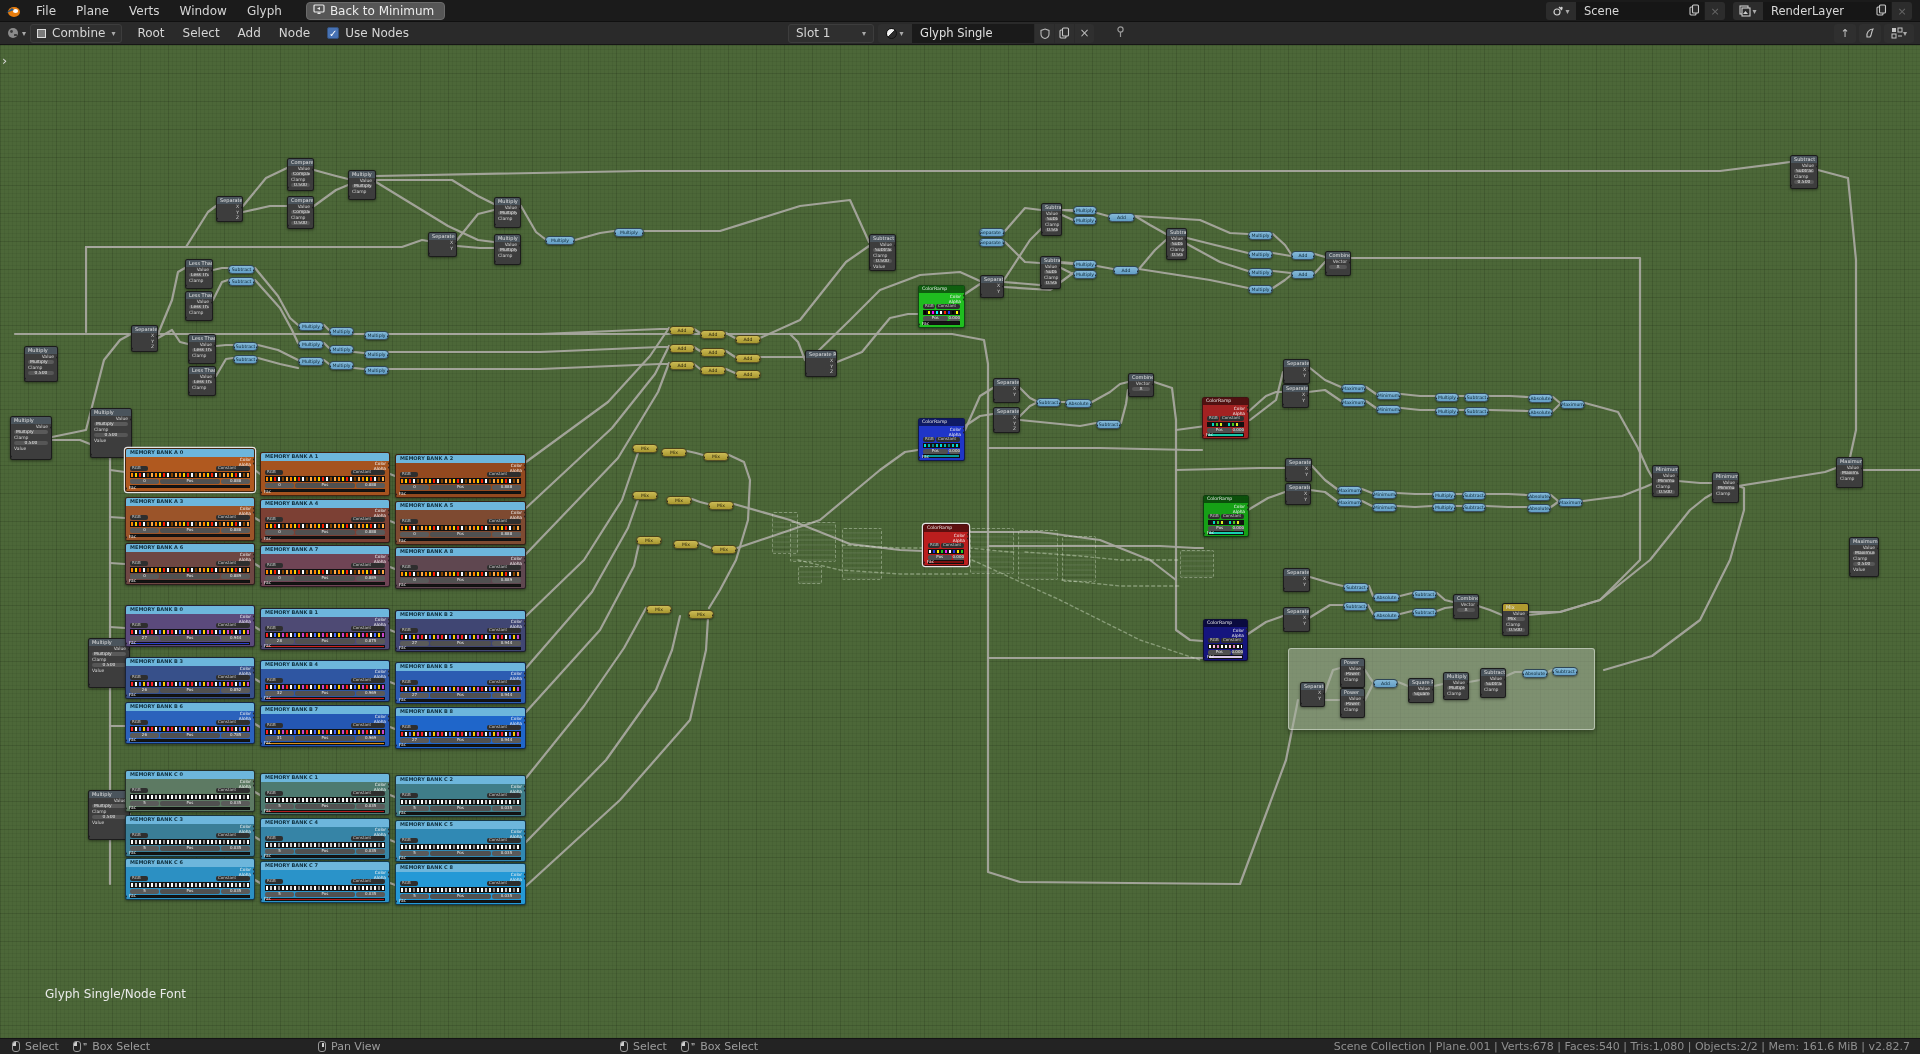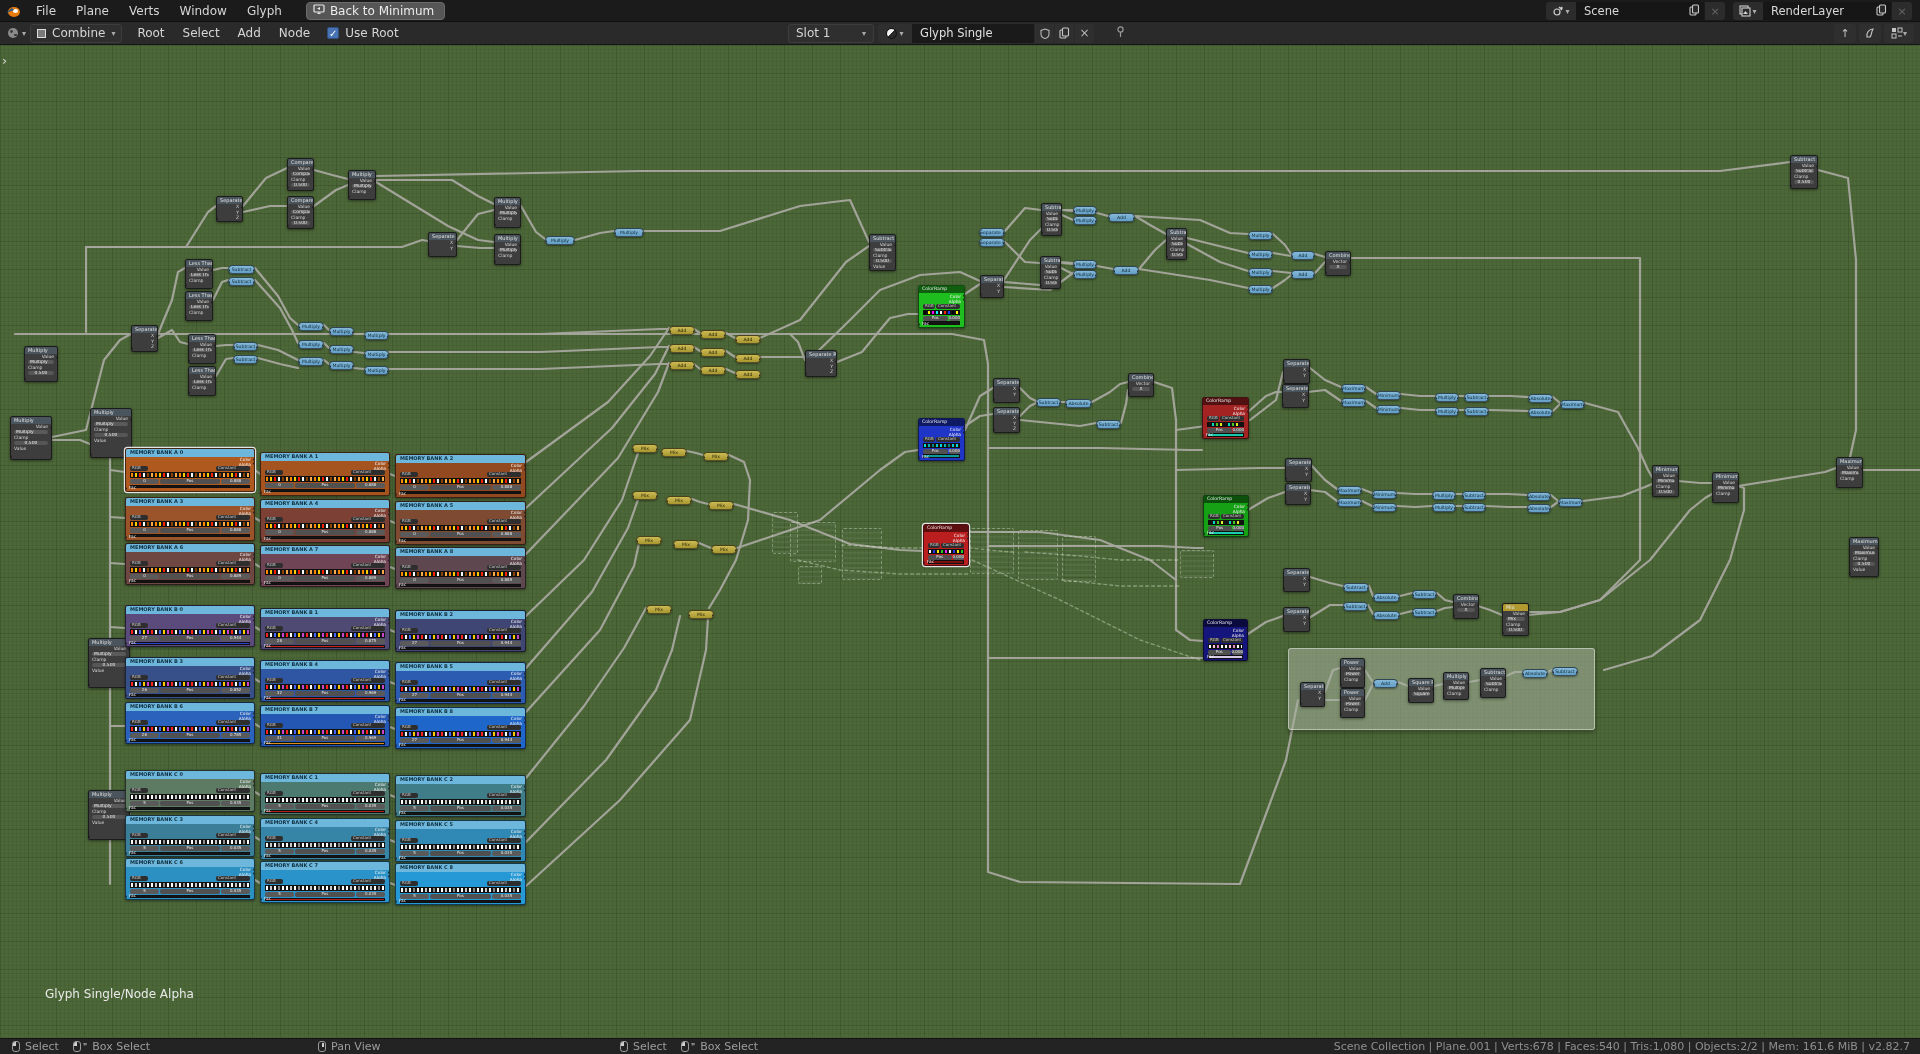--- a/index.html
+++ b/index.html
@@ -202,21 +202,21 @@
     <span class="sq-ic"></span>
     <span>Combine</span>
     <span class="chev">▾</span>
   </div>
   <div class="menu-item">Root</div>
   <div class="menu-item">Select</div>
   <div class="menu-item">Add</div>
   <div class="menu-item">Node</div>
   <div style="display:flex;align-items:center;margin-left:8px;">
     <span class="chk">✓</span>
-    <span>Use Root</span>
+    <span>Use Nodes</span>
   </div>
   <div class="mid-tools">
     <div class="slot-box">
       <span>Slot 1</span>
       <span class="chev">▾</span>
     </div>
     <div class="mat-block">
       <div class="mat-icon">
         <span class="sphere"></span>
         <span class="chev">▾</span>
@@ -1662,21 +1662,21 @@
         <div class="nrow b">
           <span>Subtract</span>
         </div>
         <div class="nrow">Clamp</div>
         <span class="dot" style="right: -2px; top: 9px; background: rgb(154, 154, 154);"></span>
         <span class="dot" style="left: -2px; top: 24px; background: rgb(154, 154, 154);"></span>
       </div>
       <div class="pill b" style="left: 1522px; top: 624px; width: 26px;">Absolute<span class="dot" style="left: -2px; top: 2.5px; background: rgb(85, 85, 85);"></span><span class="dot" style="right: -2px; top: 2.5px; background: rgb(85, 85, 85);"></span></div>
       <div class="pill b" style="left: 1552px; top: 622px; width: 26px;">Subtract<span class="dot" style="left: -2px; top: 2.5px; background: rgb(85, 85, 85);"></span><span class="dot" style="right: -2px; top: 2.5px; background: rgb(85, 85, 85);"></span></div>
     </div>
-  <div class="canvas-label">Glyph Single/Node Alpha</div>
+  <div class="canvas-label">Glyph Single/Node Font</div>
 </div>
 
 <div class="statusbar">
   <div class="sgroup" style="left:12px">
     <span class="skey">
       <span class="mouse lmb"></span>
       <span>Select</span>
     </span>
     <span class="skey">
       <span class="mouse lmb"></span>

